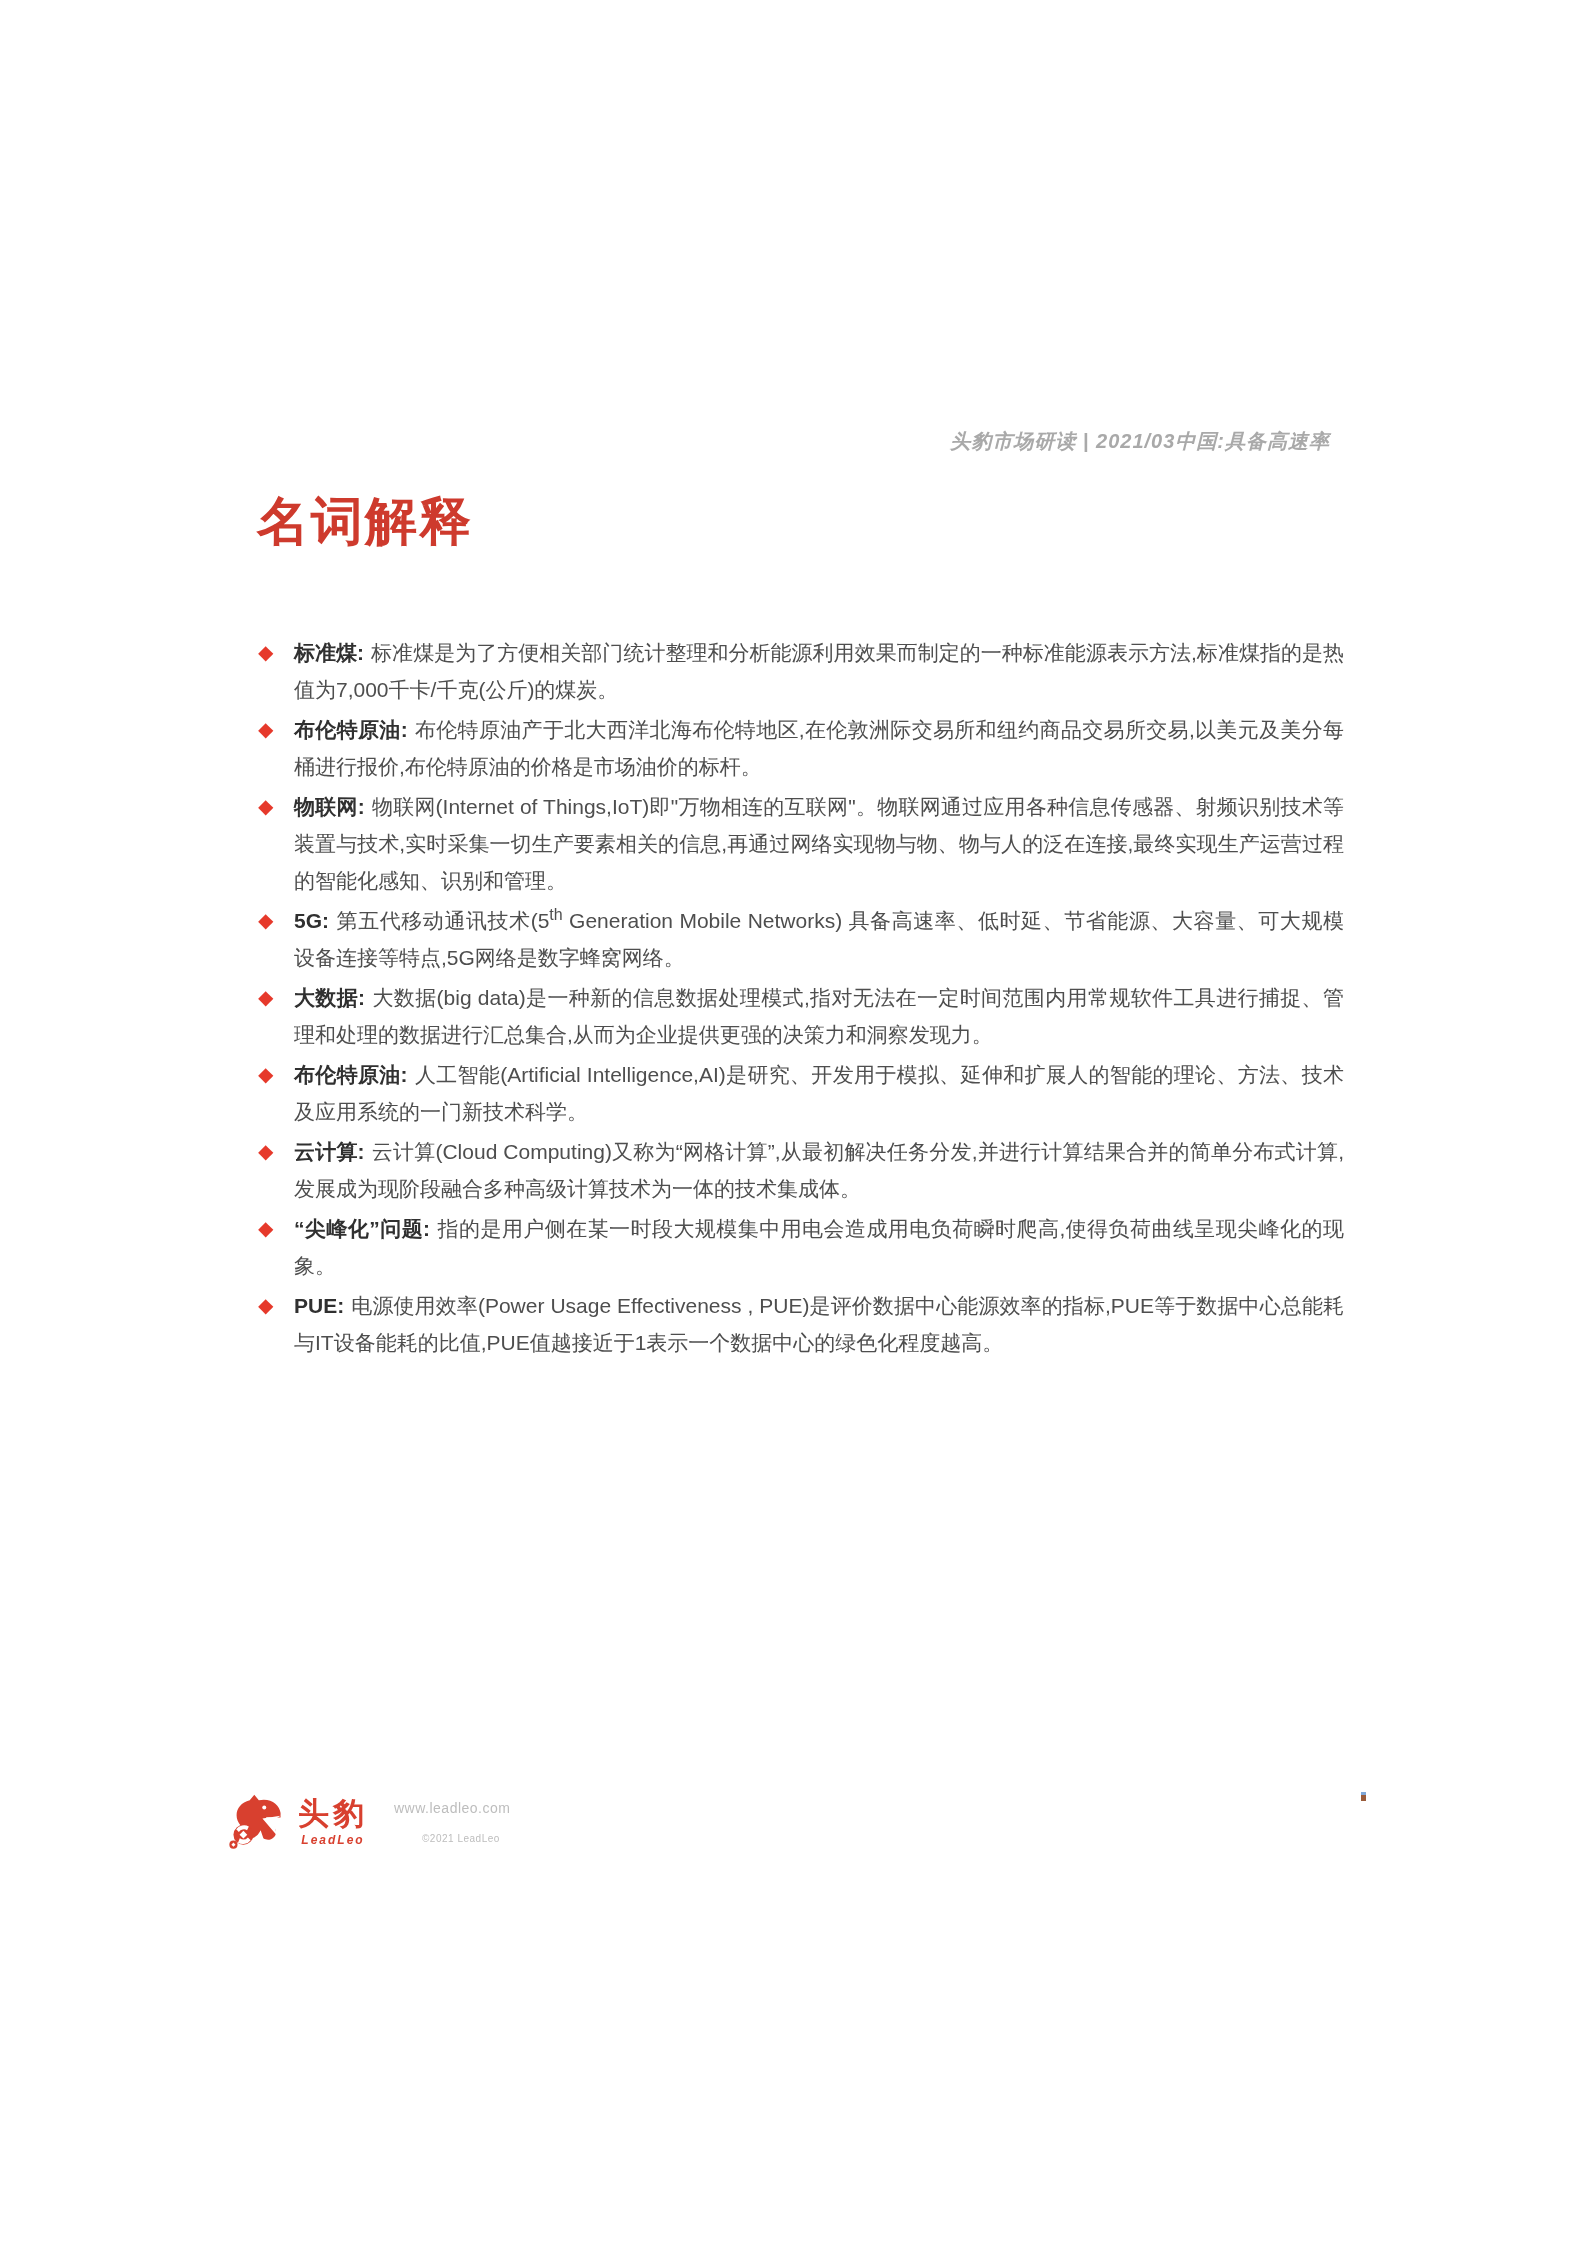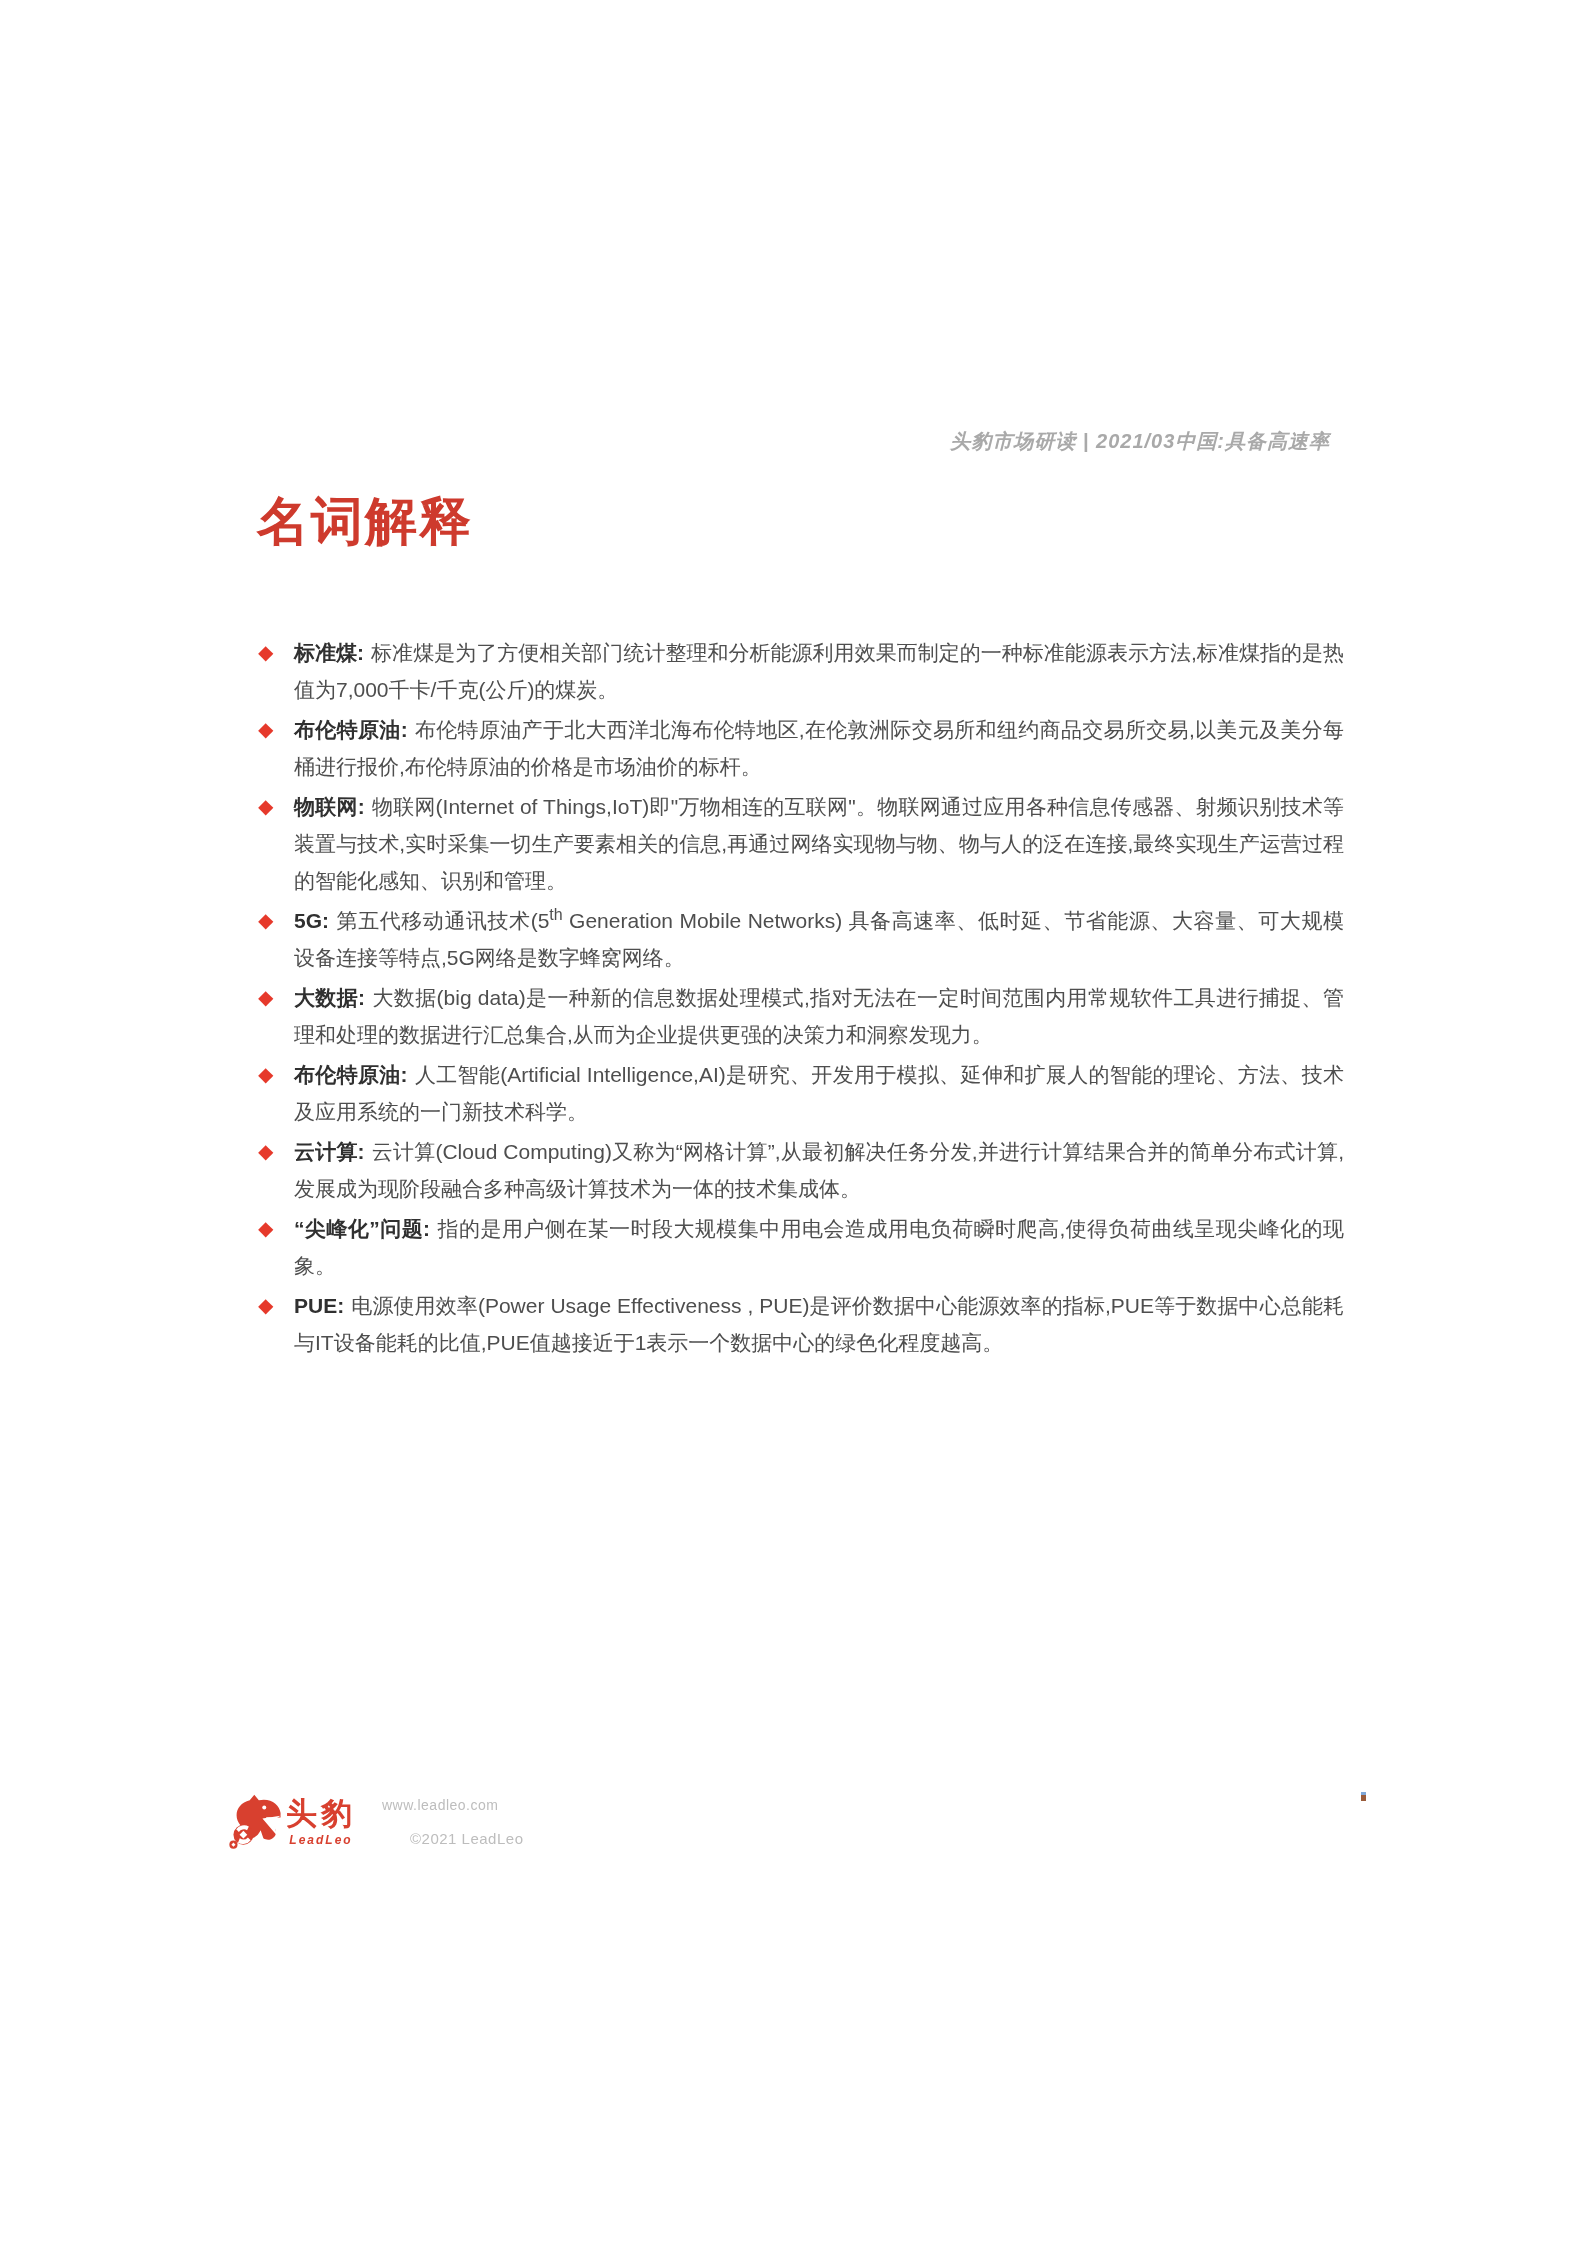--- a/index.html
+++ b/index.html
@@ -53,38 +53,38 @@
   }
   .term-text sup{
     font-size:16px;line-height:0;vertical-align:super;
   }
   .page-footer{
     position:absolute;left:228px;top:1792px;
     display:flex;align-items:center;
   }
   .logo-mark{width:58px;height:60px;display:block;}
   .brand-block{
-    display:flex;flex-direction:column;align-items:center;
+    margin-left:12px;display:flex;flex-direction:column;align-items:center;
   }
   .brand-cn{
     font-size:31px;font-weight:bold;color:var(--logo-red);
     letter-spacing:4px;line-height:1.1;
   }
   .brand-en{
     font-size:12px;font-weight:bold;font-style:italic;color:var(--logo-red);
     letter-spacing:2px;margin-top:2px;
   }
   .footer-meta{
     margin-left:26px;display:flex;flex-direction:column;justify-content:center;gap:8px;
   }
   .footer-site{
     font-size:14px;color:var(--footer-gray);letter-spacing:0.5px;
   }
   .footer-copy{
-    font-size:15px;color:var(--footer-gray);letter-spacing:0.5px;margin-top:9px;padding-left:28px;
+    font-size:10px;color:var(--footer-gray);letter-spacing:0.5px;margin-top:9px;padding-left:28px;
   }
   .artifact-dot{
     position:absolute;left:1361px;top:1792px;width:5px;height:9px;
     background:linear-gradient(180deg,#7fa8d9 0%,#7fa8d9 35%,#9a5c3a 35%,#9a5c3a 100%);
   }
 </style>
 </head>
 <body>
 
 <header class="page-header">

